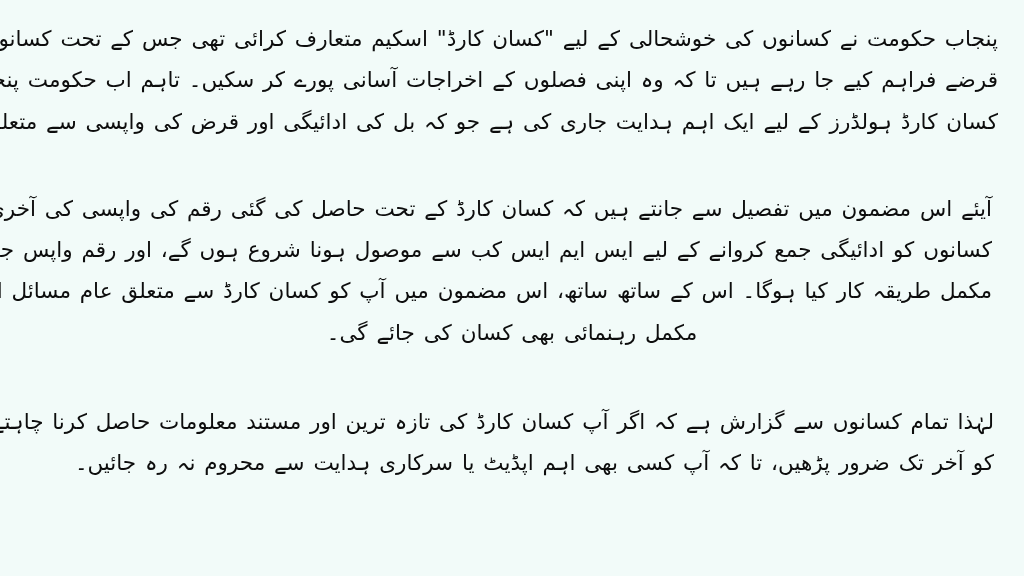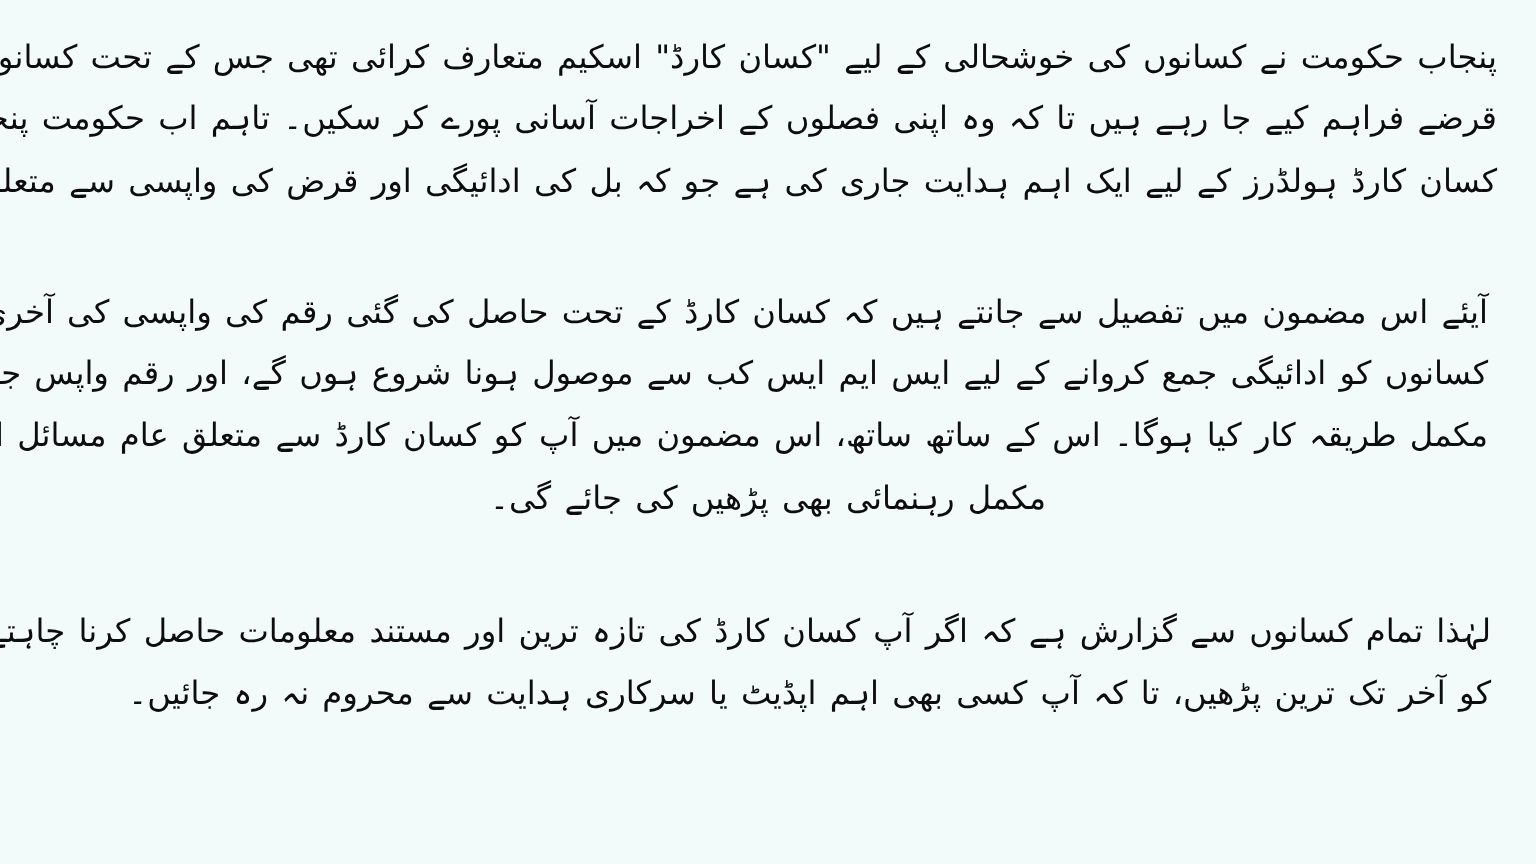--- a/index.html
+++ b/index.html
@@ -64,21 +64,21 @@
   <div class="para p1">
     <span class="line right">پنجاب حکومت نے کسانوں کی خوشحالی کے لیے "کسان کارڈ" اسکیم متعارف کرائی تھی جس کے تحت کسانوں کو بلاسود</span>
     <span class="line right">قرضے فراہم کیے جا رہے ہیں تا کہ وہ اپنی فصلوں کے اخراجات آسانی پورے کر سکیں۔ تاہم اب حکومت پنجاب نے تمام</span>
     <span class="line right">کسان کارڈ ہولڈرز کے لیے ایک اہم ہدایت جاری کی ہے جو کہ بل کی ادائیگی اور قرض کی واپسی سے متعلق ہے۔</span>
   </div>
 
   <div class="para p2">
     <span class="line right">آیئے اس مضمون میں تفصیل سے جانتے ہیں کہ کسان کارڈ کے تحت حاصل کی گئی رقم کی واپسی کی آخری تاریخ کیا ہے،</span>
     <span class="line right">کسانوں کو ادائیگی جمع کروانے کے لیے ایس ایم ایس کب سے موصول ہونا شروع ہوں گے، اور رقم واپس جمع کروانے کا</span>
     <span class="line right">مکمل طریقہ کار کیا ہوگا۔ اس کے ساتھ ساتھ، اس مضمون میں آپ کو کسان کارڈ سے متعلق عام مسائل اور ان کے حل کی</span>
-    <span class="line center">مکمل رہنمائی بھی پڑھیں کی جائے گی۔</span>
+    <span class="line center">مکمل رہنمائی بھی کسان کی جائے گی۔</span>
   </div>
 
   <div class="para p3">
     <span class="line right">لہٰذا تمام کسانوں سے گزارش ہے کہ اگر آپ کسان کارڈ کی تازہ ترین اور مستند معلومات حاصل کرنا چاہتے ہیں تو اس مضمون</span>
-    <span class="line right">کو آخر تک ترین پڑھیں، تا کہ آپ کسی بھی اہم اپڈیٹ یا سرکاری ہدایت سے محروم نہ رہ جائیں۔</span>
+    <span class="line right">کو آخر تک ضرور پڑھیں، تا کہ آپ کسی بھی اہم اپڈیٹ یا سرکاری ہدایت سے محروم نہ رہ جائیں۔</span>
   </div>
 
 </div>
 
 </body></html>

